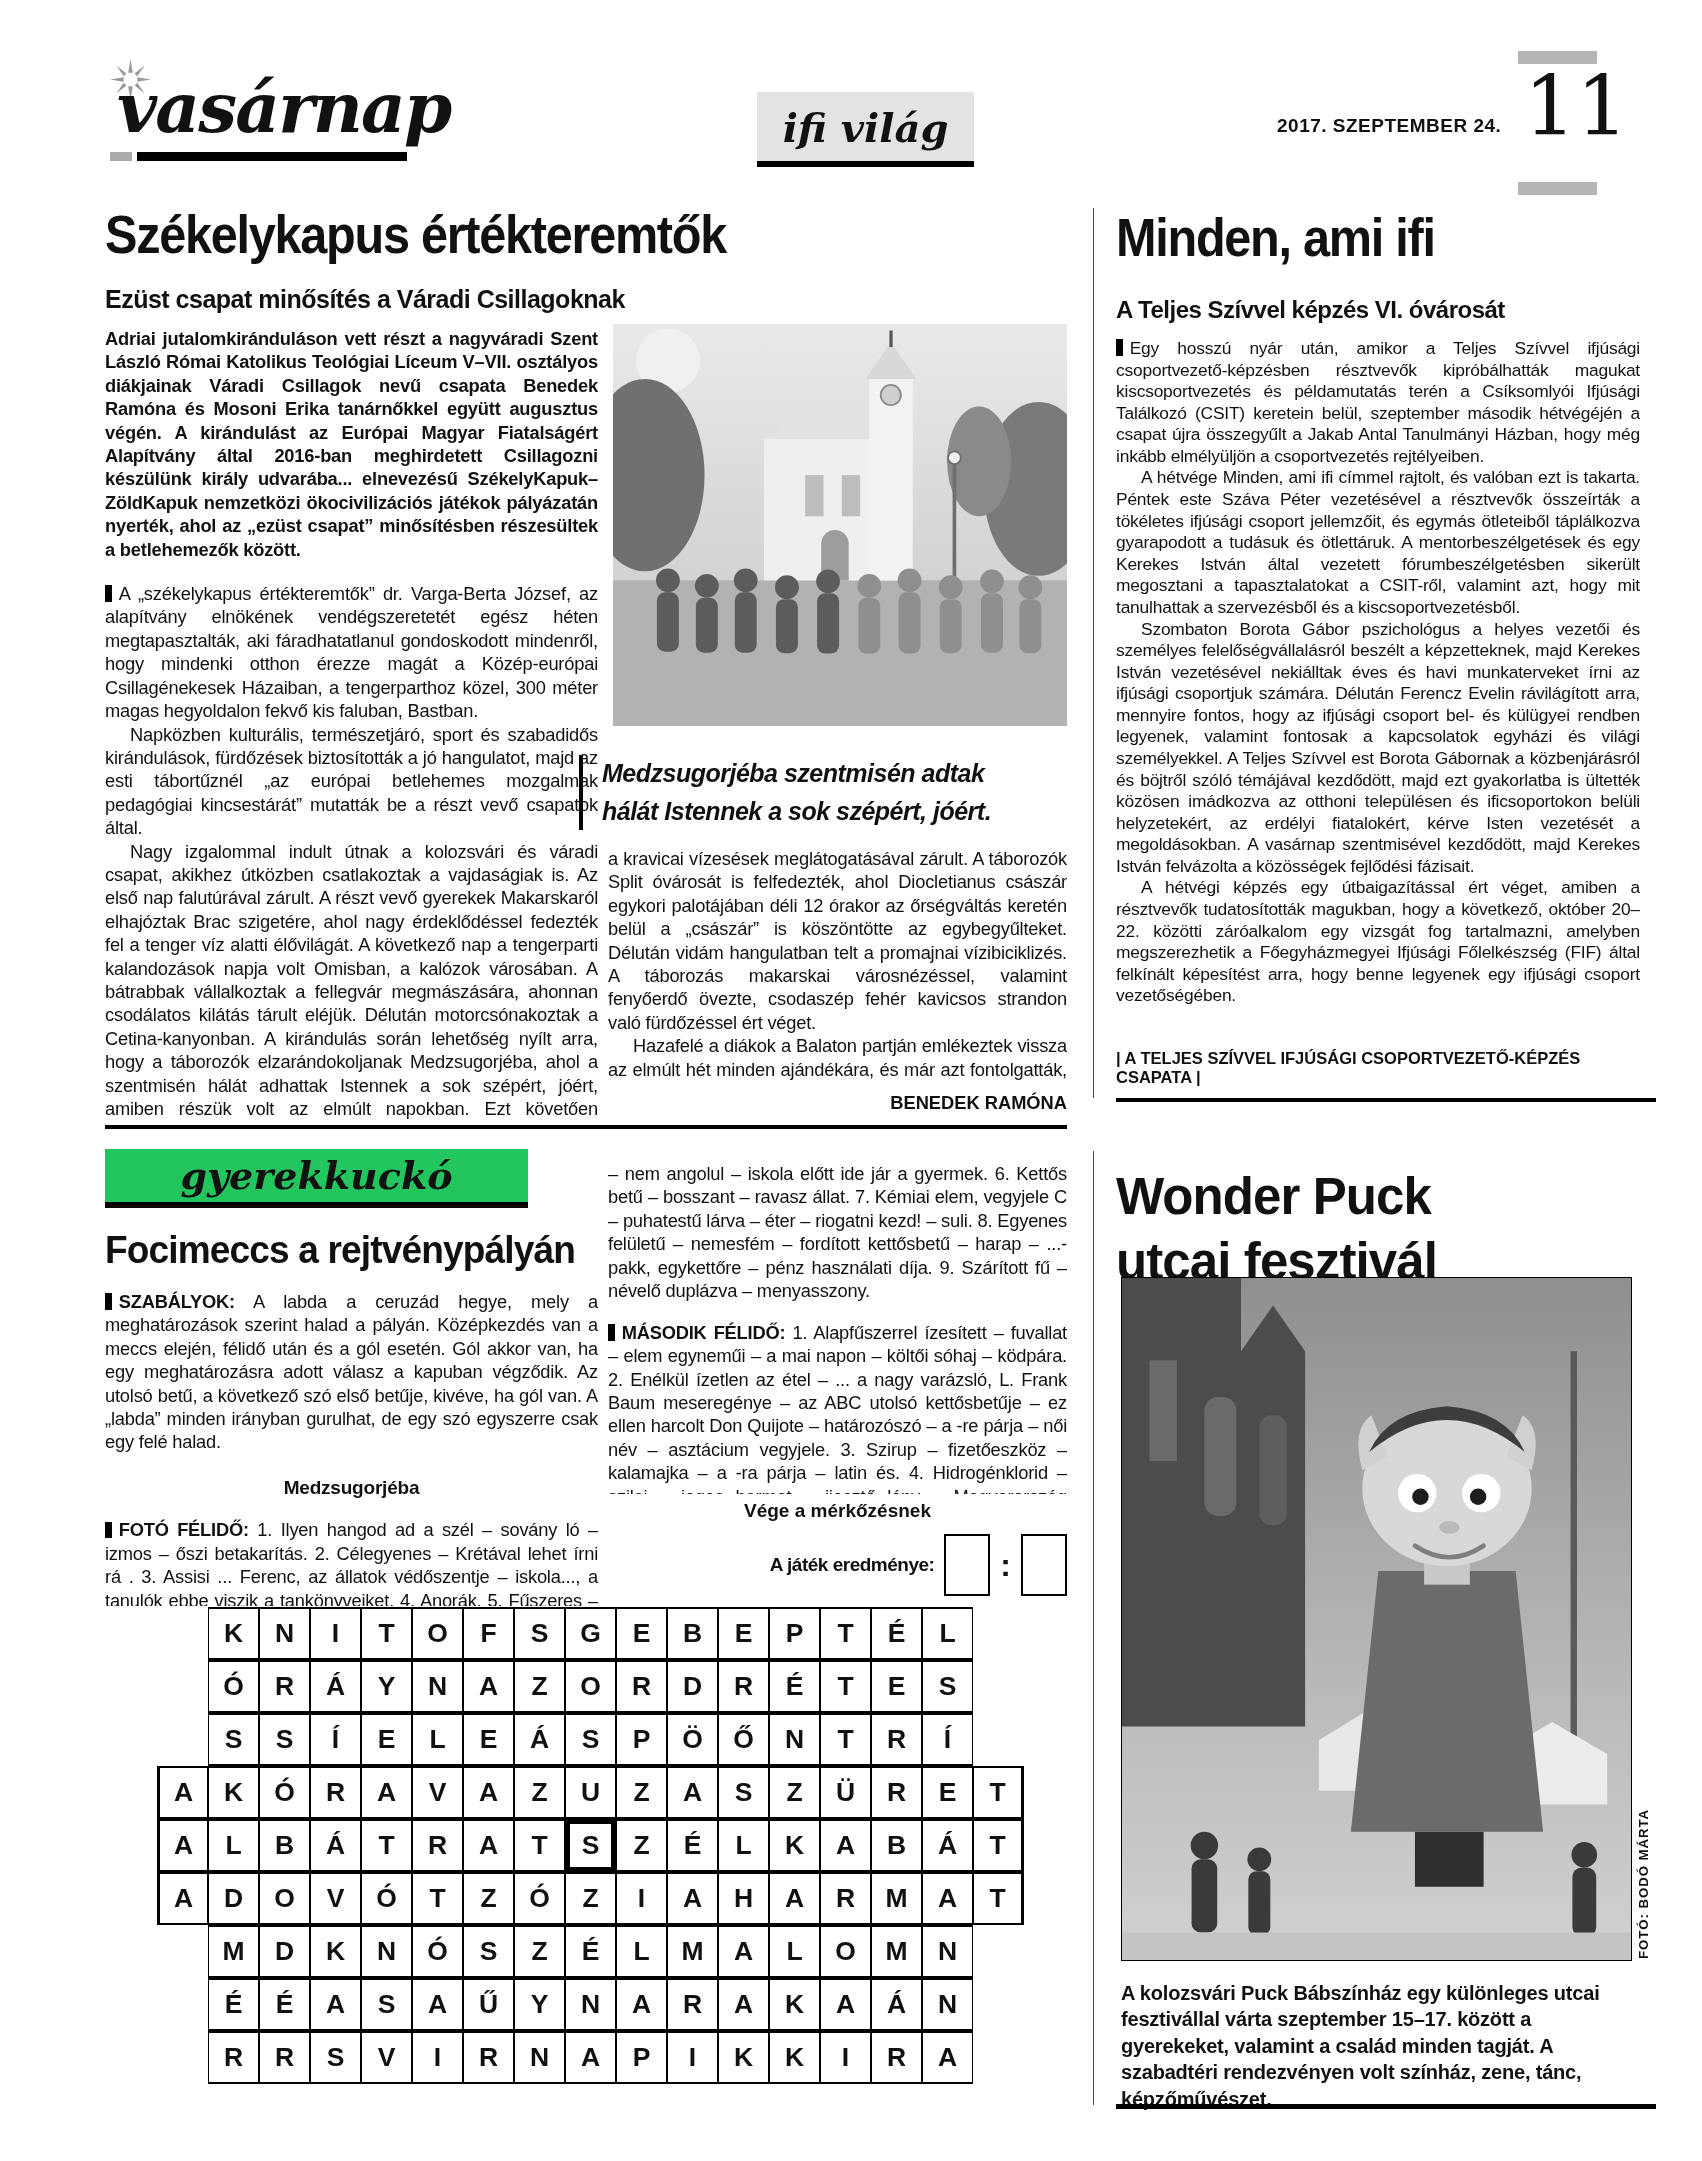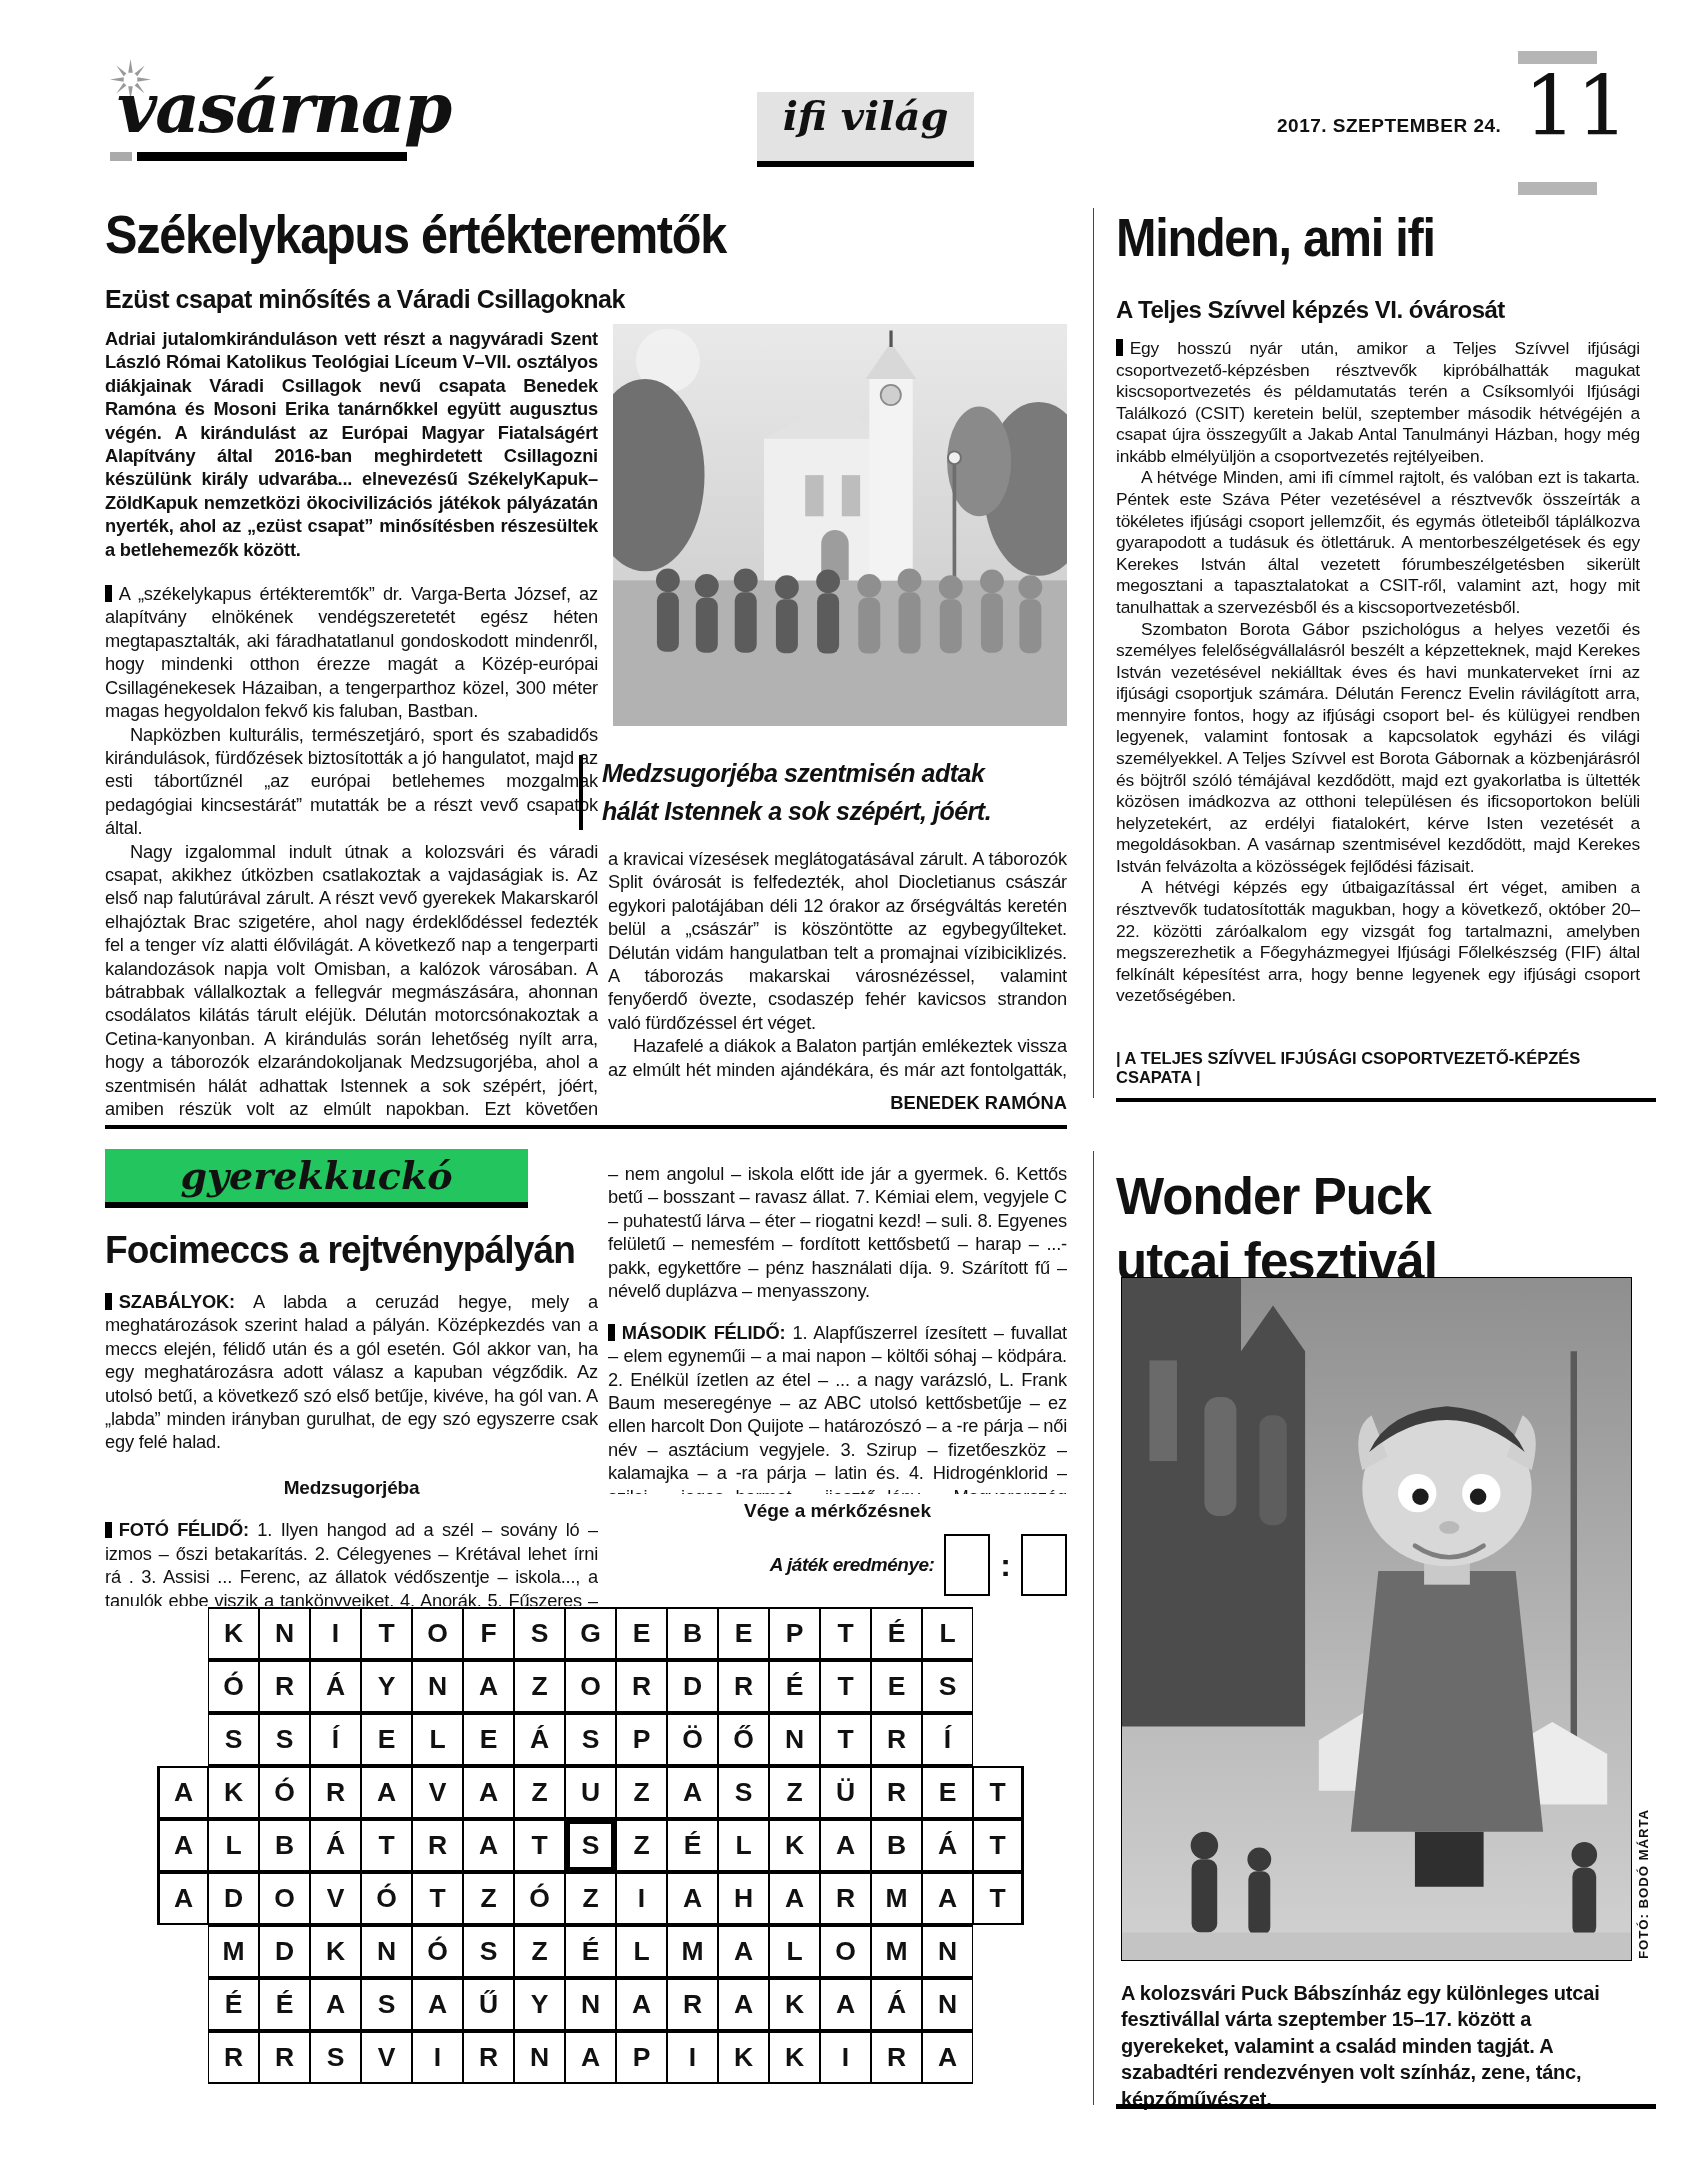--- a/index.html
+++ b/index.html
@@ -4,21 +4,21 @@
 <style>
   html,body{margin:0;padding:0;background:#888;}
   #page{position:relative;width:1702px;height:2161px;background:#ffffff;overflow:hidden;
         font-family:"Liberation Sans", sans-serif;color:#111;}
   .abs{position:absolute;}
   
   .brand{font-family:"DejaVu Serif", serif;font-style:italic;font-weight:bold;
          font-size:69px;letter-spacing:-1.8px;line-height:1;}
   .brand-rule{background:#000;height:9.2px;}
   .brand-rule-gray{background:#aaa;height:9.2px;}
-  .section-box{background:#e3e3e3;display:flex;justify-content:center;}
+  .section-box{background:#e3e3e3;display:flex;align-items:center;justify-content:center;}
   .section-box span{font-family:"DejaVu Serif", serif;font-style:italic;font-weight:bold;font-size:40px;}
   .section-rule{background:#000;height:6.4px;}
   .issue-date{font-size:19px;font-weight:bold;letter-spacing:0.5px;}
   .page-num{font-family:"DejaVu Serif", serif;font-size:82px;line-height:1;}
   .page-bar{background:#b5b5b5;height:13px;}
   
   .headline{font-weight:bold;letter-spacing:-1.4px;line-height:1.02;transform:scaleX(.9);transform-origin:0 0;white-space:nowrap;}
   .subhead{font-weight:bold;font-size:25px;letter-spacing:-0.5px;white-space:nowrap;}
   .bodycol{font-size:18.3px;line-height:1.28;letter-spacing:-0.2px;text-align:justify;overflow:hidden;}
   .bodycol p{margin:0;}
@@ -33,21 +33,21 @@
   .photocap{border-left:4.1px solid #000;padding-left:19px;font-style:italic;font-weight:bold;
             font-size:25px;line-height:1.5;letter-spacing:-0.5px;}
   .fest-cap{font-weight:bold;font-size:20px;line-height:1.32;letter-spacing:-0.2px;}
   .photo-credit{writing-mode:vertical-rl;transform:rotate(180deg);font-weight:bold;font-size:13.3px;
                 letter-spacing:0.9px;white-space:nowrap;}
   
   .kids-box{background:#22c55e;display:flex;align-items:center;justify-content:center;}
   .kids-box span{font-family:"DejaVu Serif", serif;font-style:italic;font-weight:bold;font-size:38px;}
   .center-head{text-align:center;font-weight:bold;font-size:19px;margin:22px 0 18.3px 0;}
   .score-row{display:flex;align-items:center;justify-content:flex-end;gap:10px;}
-  .score-label{font-weight:bold;font-size:19px;letter-spacing:-0.5px;font-style:italic;}
+  .score-label{font-weight:bold;font-size:19px;letter-spacing:-0.5px;}
   .score-box{width:46px;height:62px;border:2.7px solid #000;box-sizing:border-box;background:#fff;}
   .score-colon{font-weight:bold;font-size:32px;}
   
   .pz-row{display:flex;}
   .pz-cell{box-sizing:border-box;width:51px;height:53px;border:1.4px solid #000;
            border-top-width:2.7px;border-bottom-width:2.7px;
            display:flex;align-items:center;justify-content:center;
            font-size:26.5px;font-weight:bold;background:#fff;}
   .pz-row.wide .pz-cell:first-child{border-left-width:3.7px;}
   .pz-row.wide .pz-cell:last-child{border-right-width:3.7px;}

